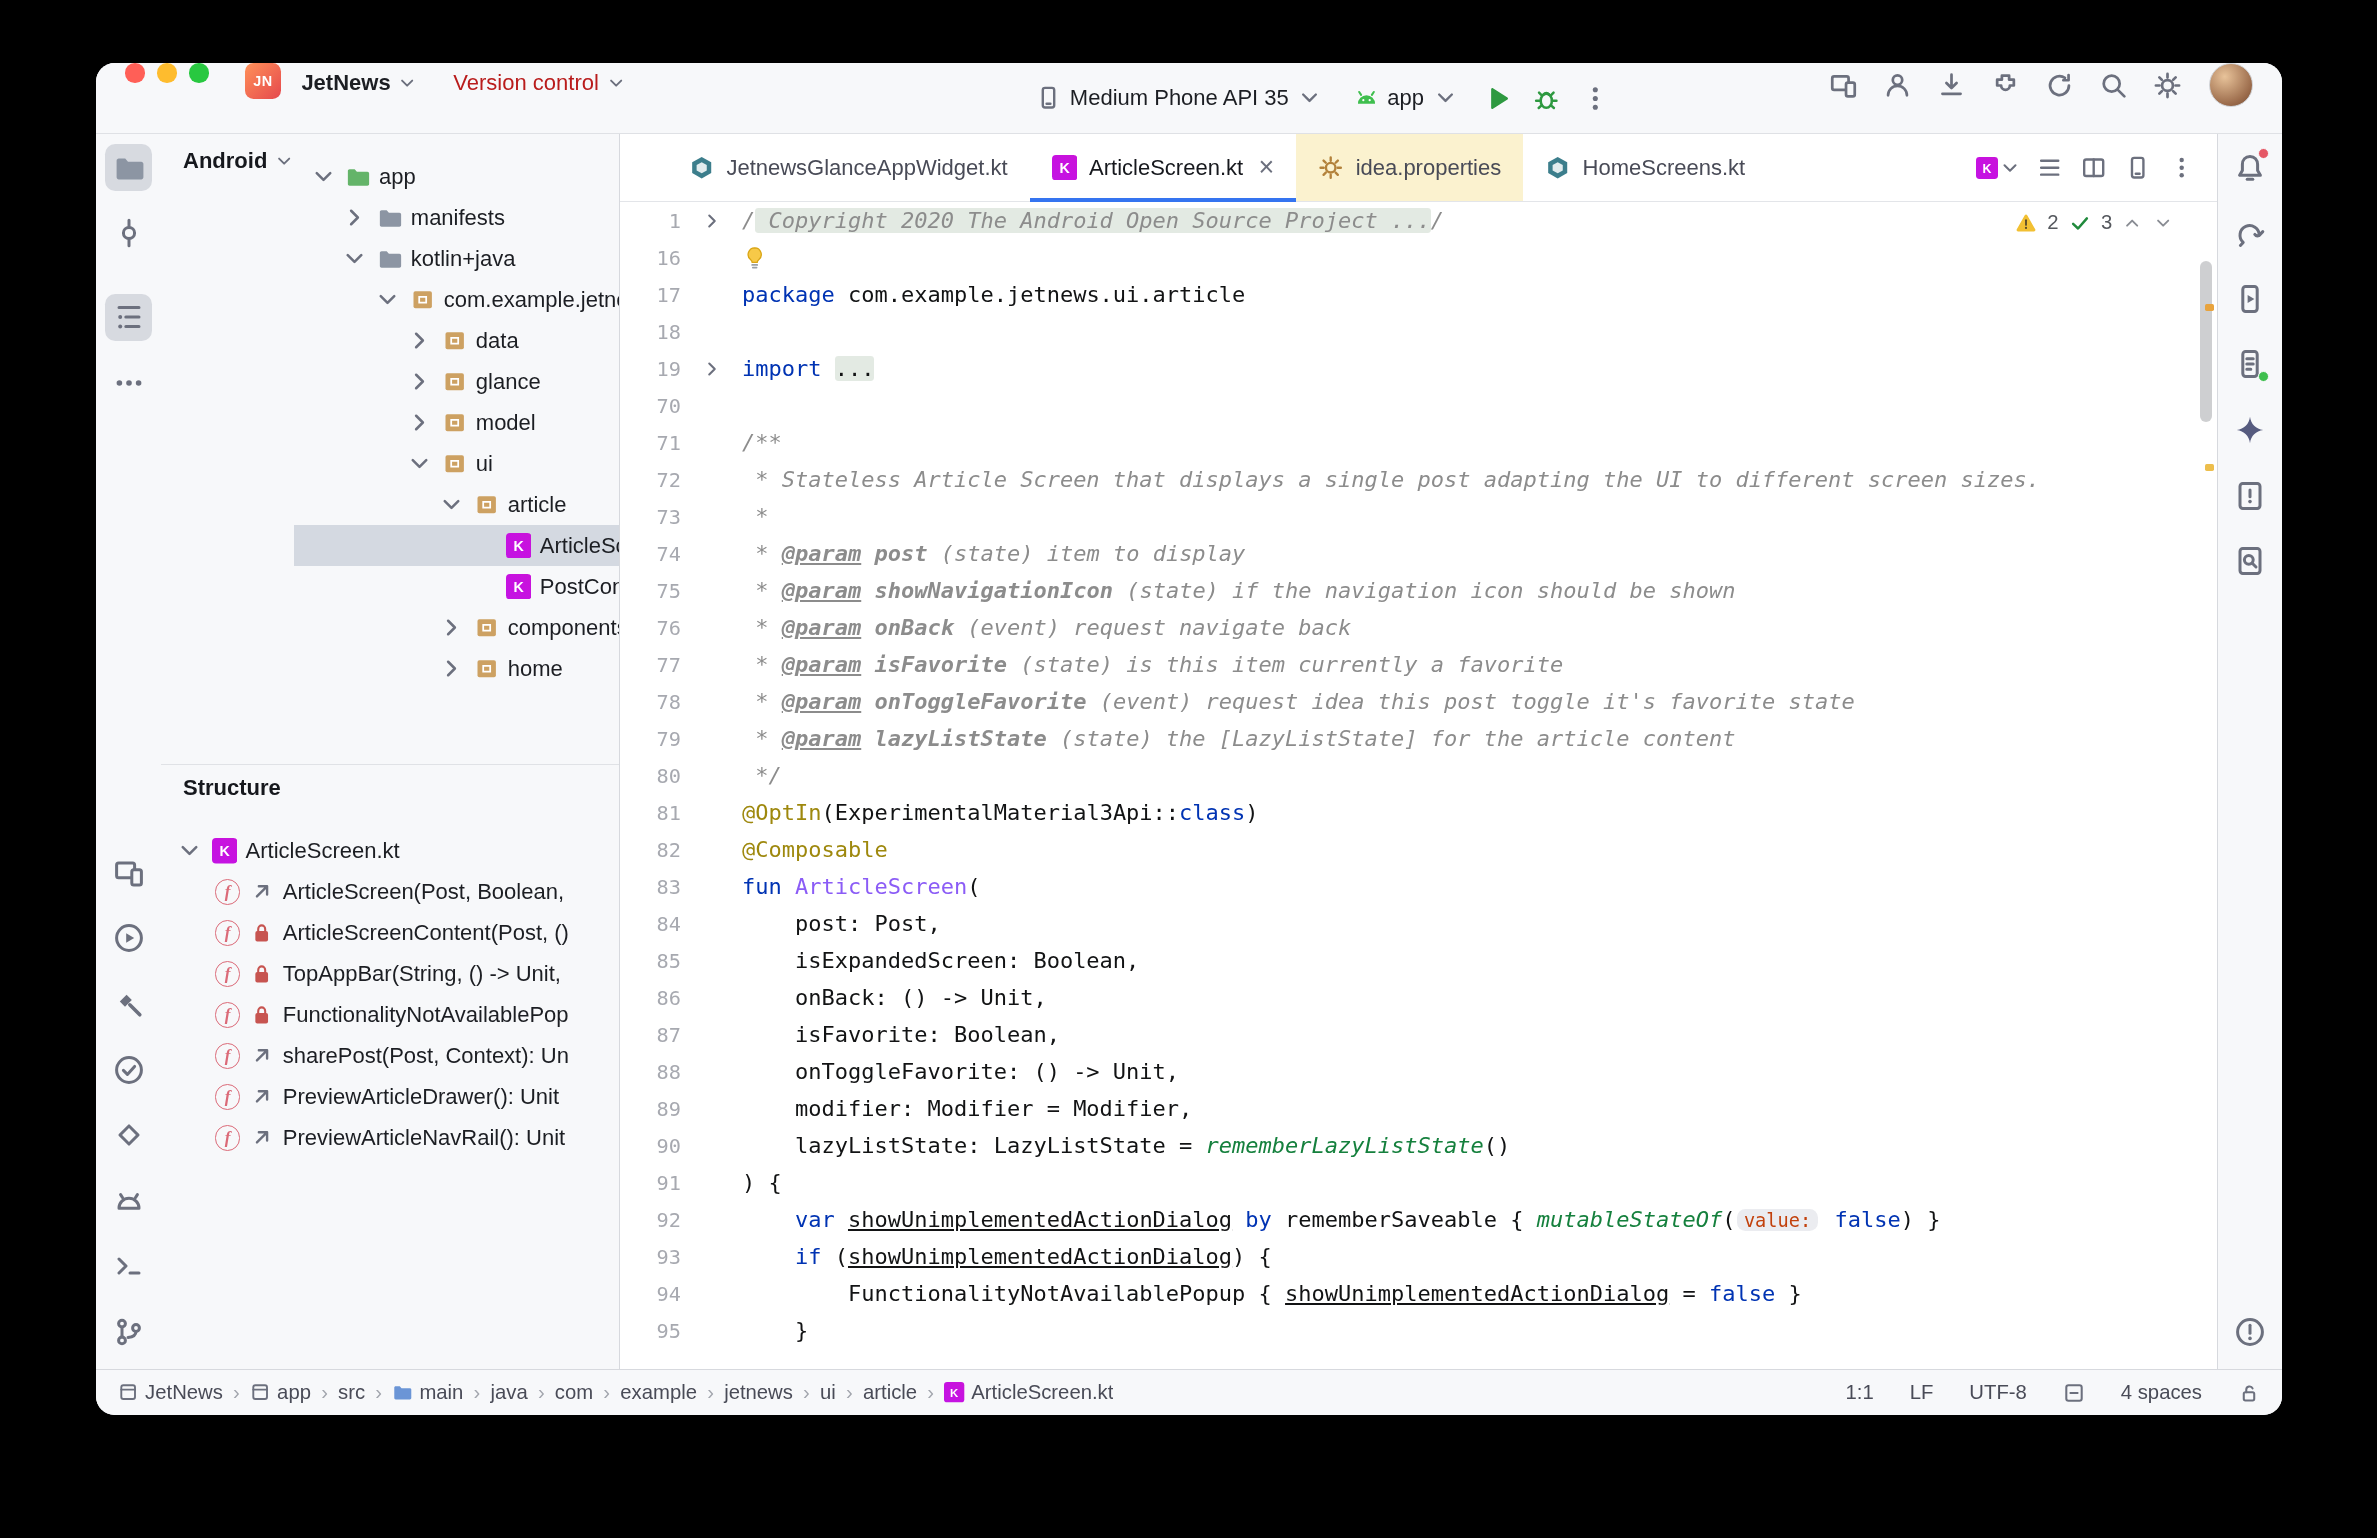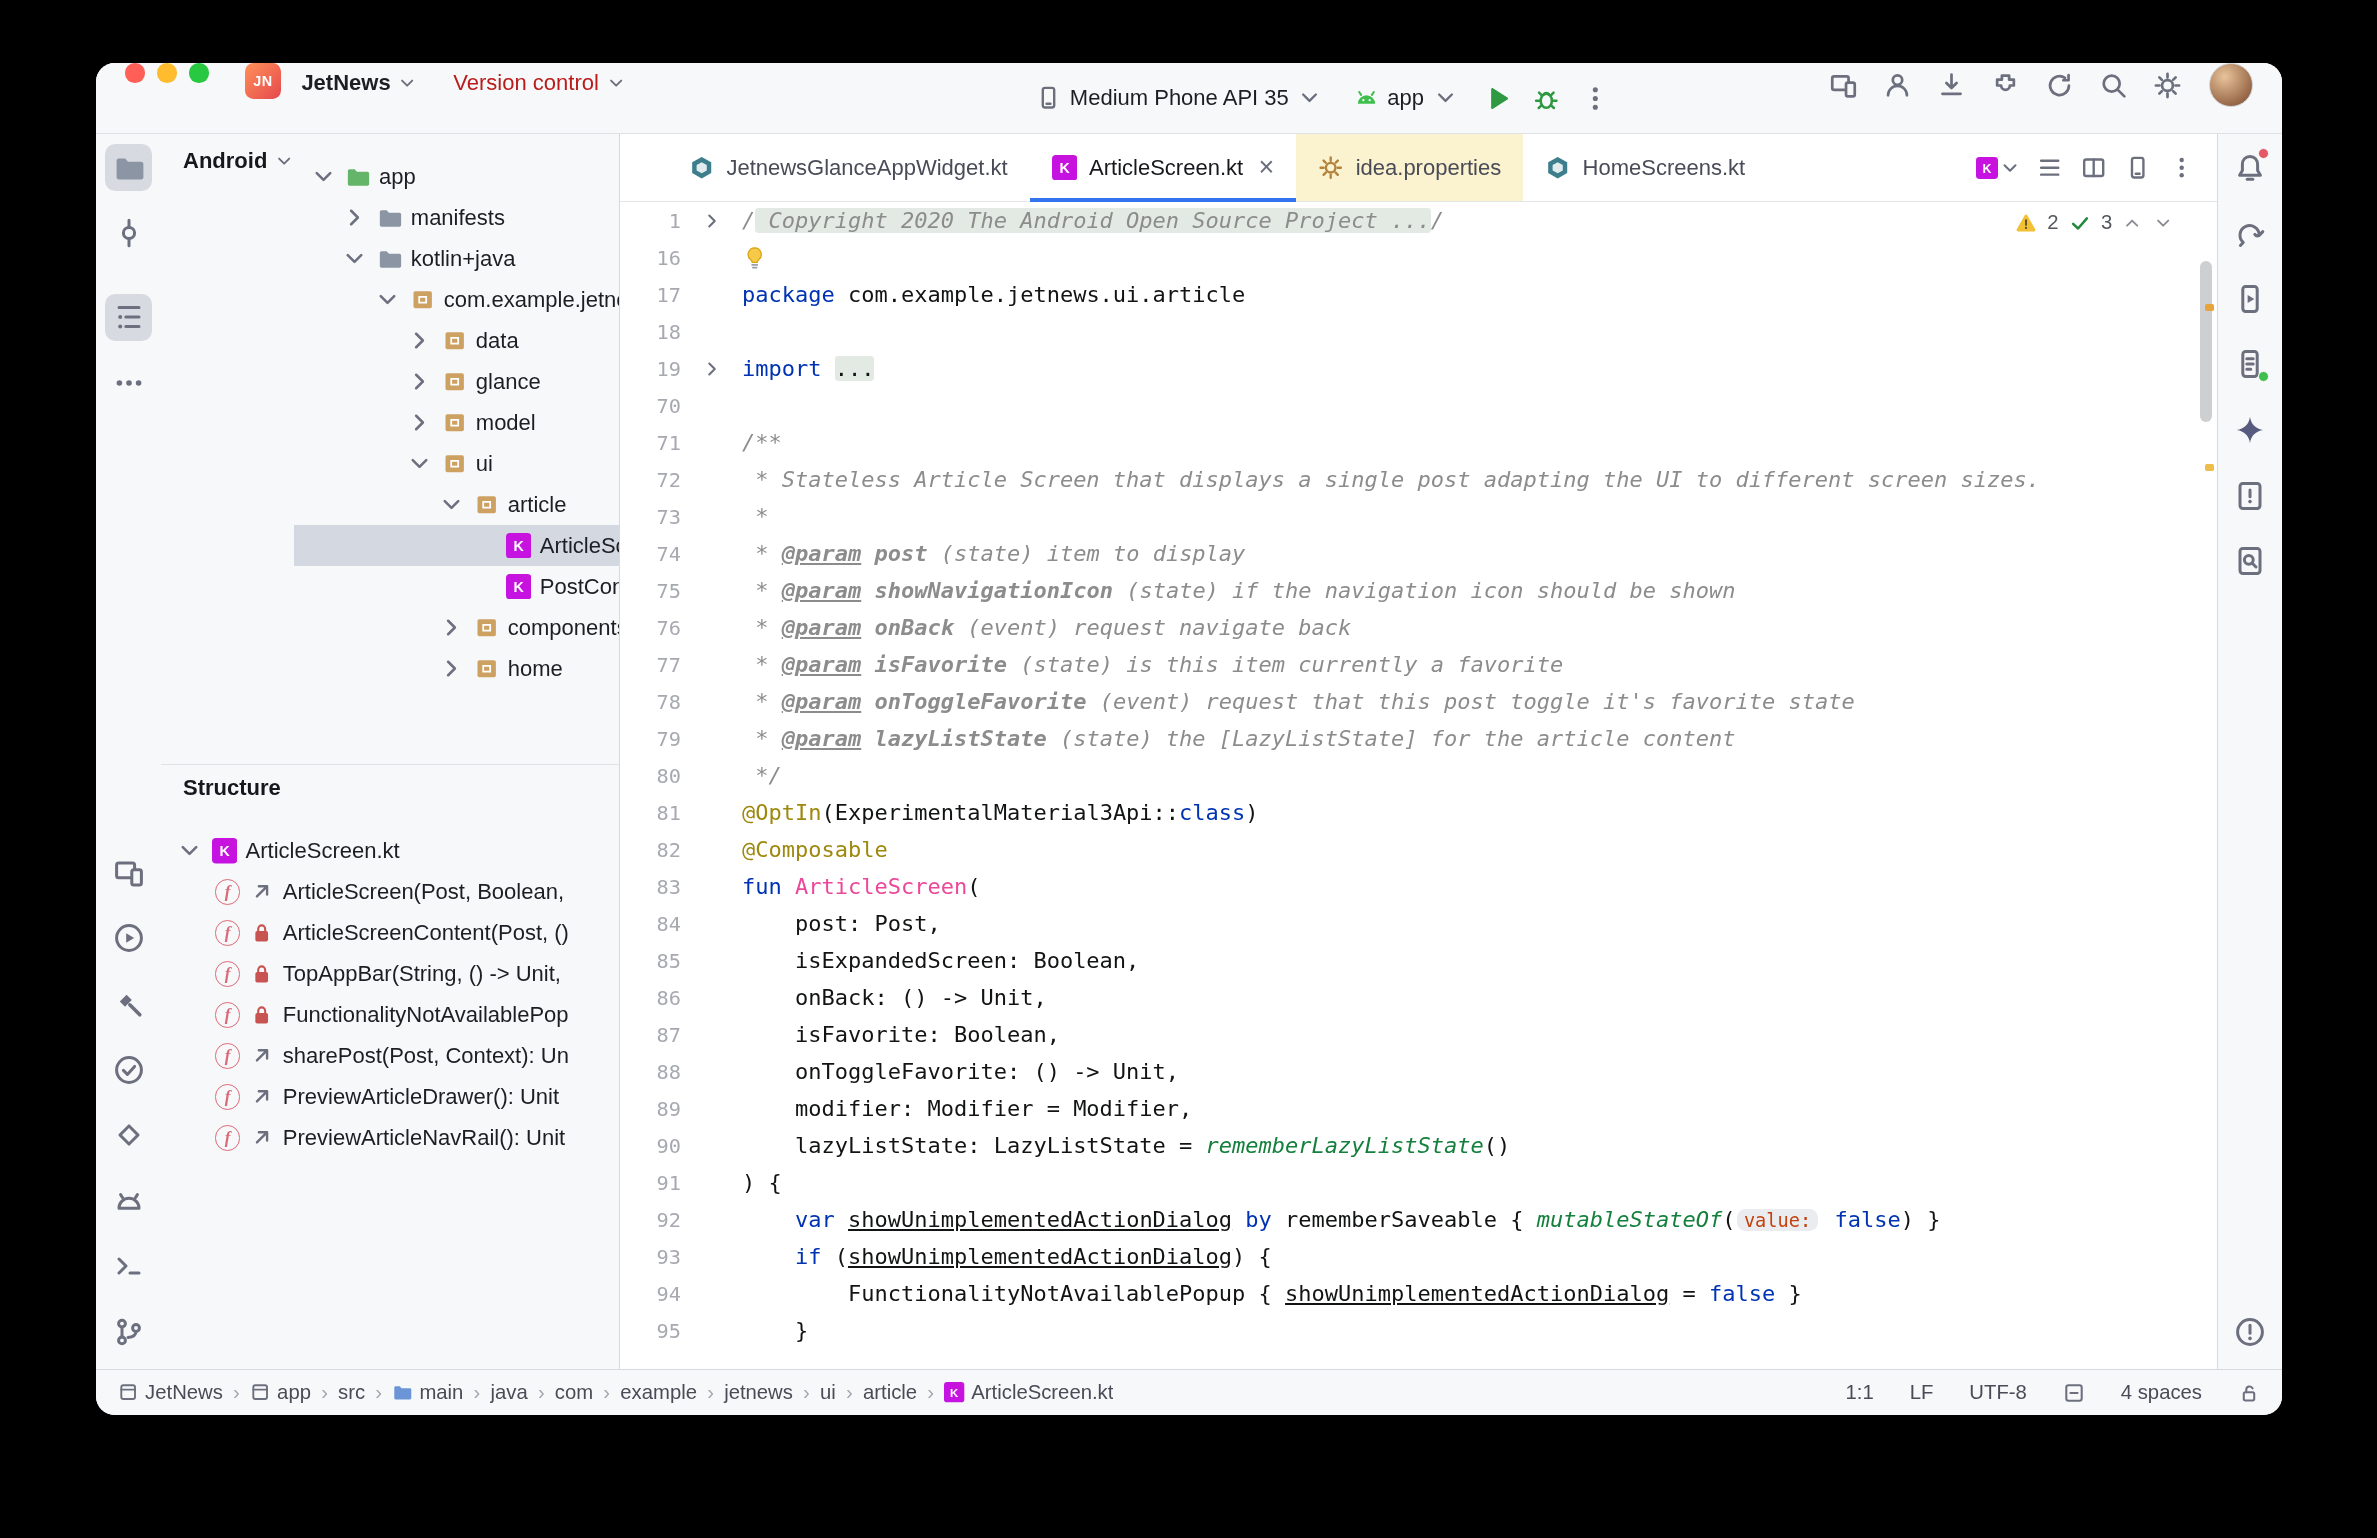--- a/index.html
+++ b/index.html
@@ -91,21 +91,21 @@
   .foldcol{width:61px;flex:none;display:flex;align-items:center;justify-content:center;color:#8A8D94}
   .foldcol .icon{width:22px;height:22px}
   .code-text{white-space:pre;font-size:22px;line-height:37px;color:#121314}
   .bulb-inline{width:25.4px;height:25.4px;display:inline-flex;vertical-align:-5.1px;margin-right:6.8px}
   .tk-k{color:#0033B3}
   .tk-t{color:#121314}
   .tk-c{color:#8C8C8C;font-style:italic}
   .tk-ct{color:#8C8C8C;font-style:italic;font-weight:bold;text-decoration:underline}
   .tk-cb{color:#8C8C8C;font-style:italic;font-weight:bold}
   .tk-a{color:#9E880D}
-  .tk-fd{color:#ec4899}
+  .tk-fd{color:#8b5cf6}
   .tk-fc{color:#15803d;font-style:italic}
   .tk-v{color:#121314;text-decoration:underline}
   .tk-fold{background:#E3EAE3;border-radius:3.4px}
   .tk-hint{background:#EBECF0;color:#c2410c;border-radius:8.5px;padding:0.8px 6.8px;font-size:18.6px;margin:0 3.4px 0 1.7px}
   .inspections{position:absolute;top:6.8px;right:37px;display:flex;align-items:center;gap:10.2px;
     font-family:"Liberation Sans",sans-serif;font-size:20.3px;color:#55585E;background:rgba(255,255,255,.92);
     padding:2.5px 6.8px;border-radius:6.8px}
   .inspections .icon{width:22px;height:22px}
   .inspections .nav{width:20.3px;height:20.3px;color:#8A8D94}
   .sb-thumb{position:absolute;right:5.1px;top:59px;width:12px;height:161px;border-radius:6px;background:rgba(125,128,135,.38)}
@@ -851,21 +851,21 @@
               <span class="code-text" data-name="code-text"><span class="tk-c" data-name="code-token"> * </span><span class="tk-ct" data-name="code-token">@param</span><span class="tk-cb" data-name="code-token"> onBack</span><span class="tk-c" data-name="code-token"> (event) request navigate back</span></span>
             </div>
             <div class="code-line" data-name="code-line-77">
               <span class="ln" data-name="line-number">77</span>
               <span class="foldcol" data-name="fold-spacer"></span>
               <span class="code-text" data-name="code-text"><span class="tk-c" data-name="code-token"> * </span><span class="tk-ct" data-name="code-token">@param</span><span class="tk-cb" data-name="code-token"> isFavorite</span><span class="tk-c" data-name="code-token"> (state) is this item currently a favorite</span></span>
             </div>
             <div class="code-line" data-name="code-line-78">
               <span class="ln" data-name="line-number">78</span>
               <span class="foldcol" data-name="fold-spacer"></span>
-              <span class="code-text" data-name="code-text"><span class="tk-c" data-name="code-token"> * </span><span class="tk-ct" data-name="code-token">@param</span><span class="tk-cb" data-name="code-token"> onToggleFavorite</span><span class="tk-c" data-name="code-token"> (event) request that this post toggle it's favorite state</span></span>
+              <span class="code-text" data-name="code-text"><span class="tk-c" data-name="code-token"> * </span><span class="tk-ct" data-name="code-token">@param</span><span class="tk-cb" data-name="code-token"> onToggleFavorite</span><span class="tk-c" data-name="code-token"> (event) request idea this post toggle it's favorite state</span></span>
             </div>
             <div class="code-line" data-name="code-line-79">
               <span class="ln" data-name="line-number">79</span>
               <span class="foldcol" data-name="fold-spacer"></span>
               <span class="code-text" data-name="code-text"><span class="tk-c" data-name="code-token"> * </span><span class="tk-ct" data-name="code-token">@param</span><span class="tk-cb" data-name="code-token"> lazyListState</span><span class="tk-c" data-name="code-token"> (state) the [LazyListState] for the article content</span></span>
             </div>
             <div class="code-line" data-name="code-line-80">
               <span class="ln" data-name="line-number">80</span>
               <span class="foldcol" data-name="fold-spacer"></span>
               <span class="code-text" data-name="code-text"><span class="tk-c" data-name="code-token"> */</span></span>

